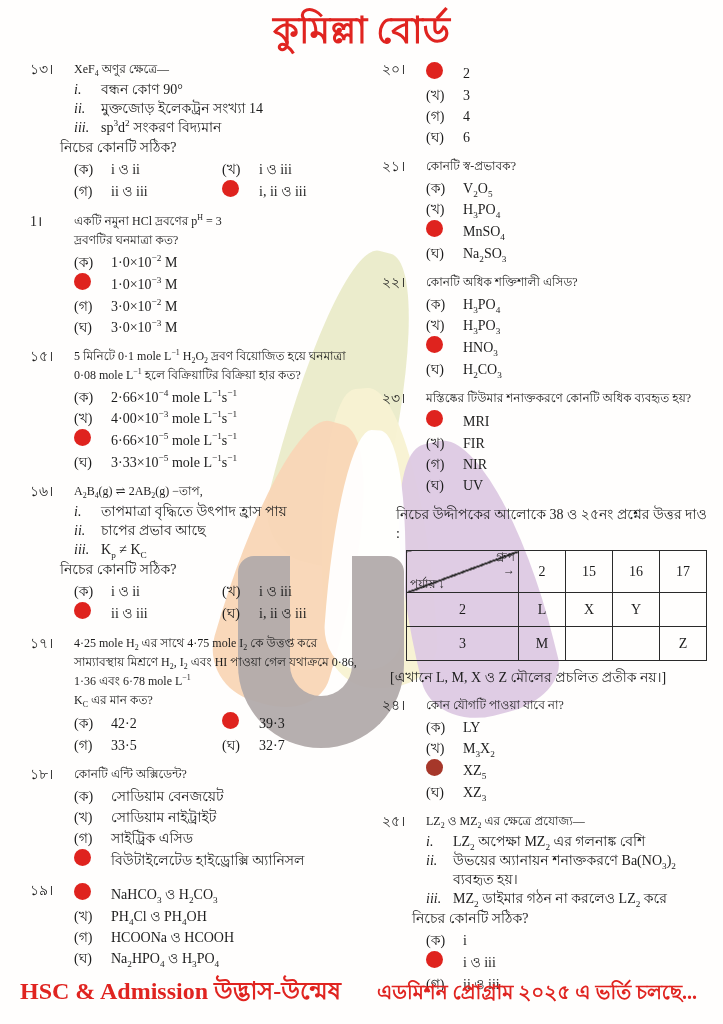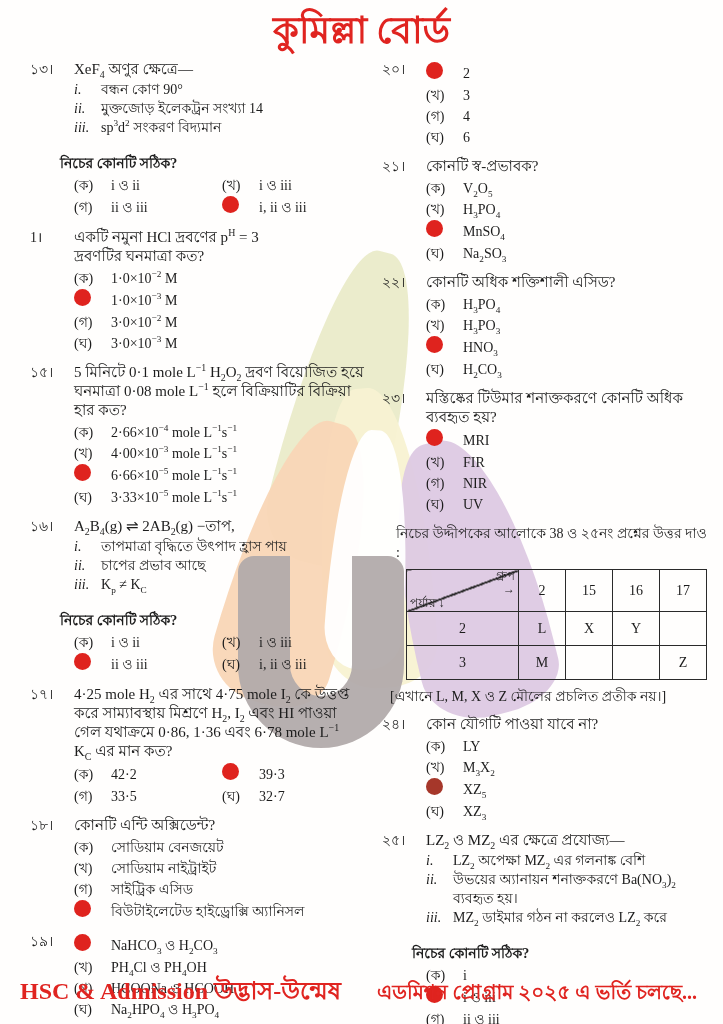--- a/index.html
+++ b/index.html
@@ -34,25 +34,25 @@
     font-size:37px; line-height:1.25;
     color:var(--accent-red,#e02420);
     padding-top:8px; margin-bottom:6px;
   }
   .page-body { display:flex; padding:0 12px 0 30px; gap:16px; }
   .col { flex:0 0 336px; }
   .col.right { flex:1 1 auto; }
   .question { display:flex; margin-bottom:9px; }
   .qnum { flex:0 0 44px; font-size:14px; line-height:19px; }
   .qbody { flex:1 1 auto; }
-  .qline { font-size:15px; line-height:19px;font-family:Liberation Serif, serif; }
+  .qline { font-size:12px; line-height:19px; }
   .items { margin-top:1px; }
   .item { display:flex; font-size:14px; line-height:19px; }
   .item-num { flex:0 0 27px; font-style:italic; }
-  .prompt { font-size:14px; line-height:19px; margin-left:-14px; margin-top:17px;font-weight:bold; }
+  .prompt { font-size:14px; line-height:19px; margin-left:-14px; margin-top:1px; }
   .opts { margin-top:2px; }
   .opts-grid { display:grid; grid-template-columns:148px auto; }
   .opt { display:flex; align-items:center; font-size:14px; line-height:21px; min-height:21px; }
   .opt-label { flex:0 0 37px; }
   .dot { width:17px; height:17px; border-radius:50%; background:var(--dot-red,#df231e); display:inline-block; }
   sub, sup { font-size:.66em; line-height:0; }
   
   .stim-instruction { font-size:14px; line-height:19px; margin:2px 0 7px 14px; }
   .ptable { border-collapse:collapse; margin:0 0 7px 24px;padding-left:28px; }
   .ptable td { border:1.6px solid #2a2a2a; text-align:center; font-size:14px; }

